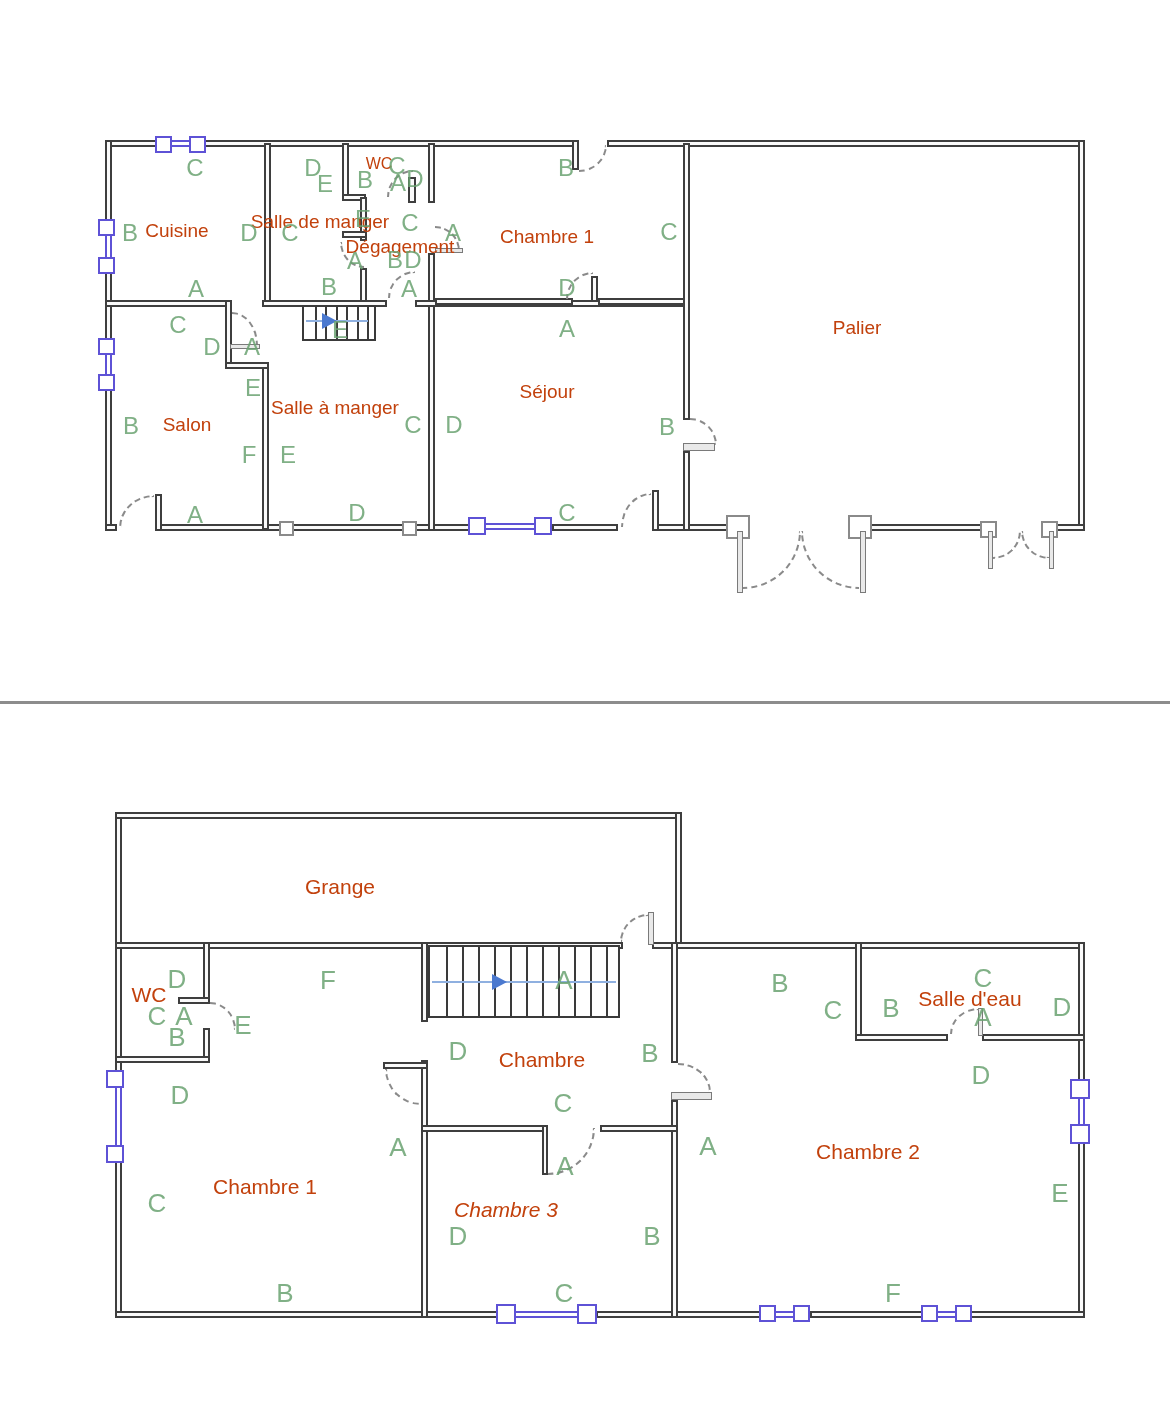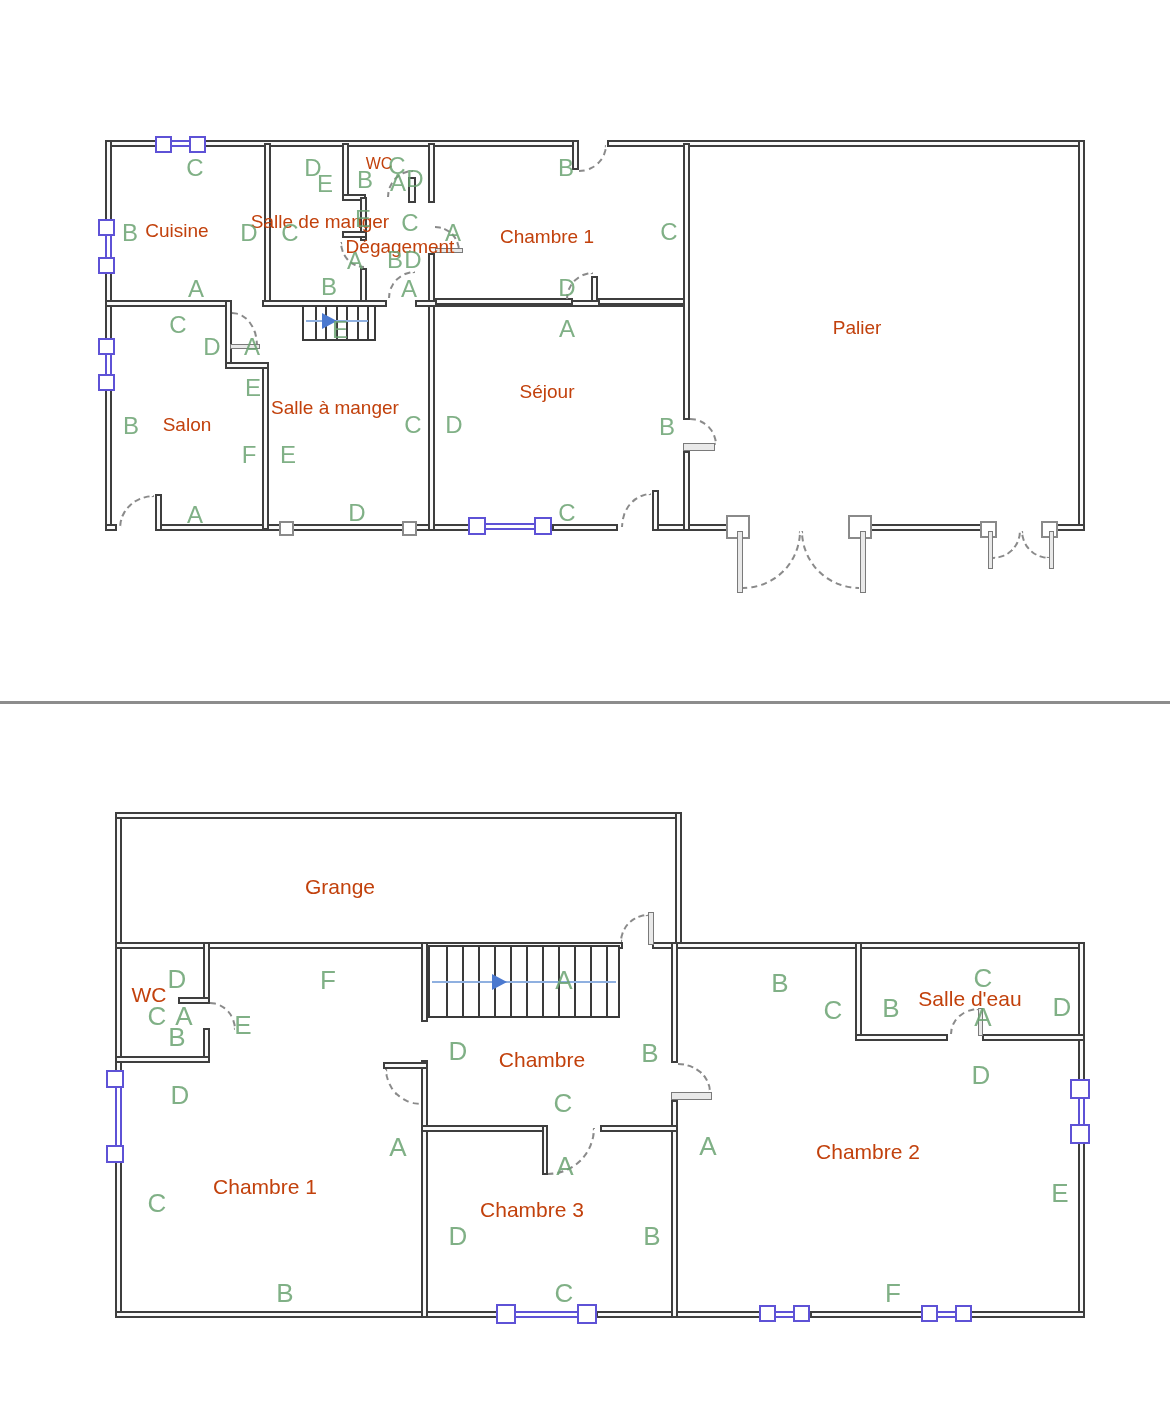--- a/index.html
+++ b/index.html
@@ -237,21 +237,21 @@
     <div class="sq" style="left:759px;top:1305px;width:17px;height:17px"></div>
     <div class="sq" style="left:793px;top:1305px;width:17px;height:17px"></div>
     <div class="wlh" style="left:938px;top:1311px;width:18px"></div>
     <div class="sq" style="left:921px;top:1305px;width:17px;height:17px"></div>
     <div class="sq" style="left:955px;top:1305px;width:17px;height:17px"></div>
   <span class="room" style="left: 340px; top: 887px;">Grange</span>
       <span class="room" style="left: 149px; top: 995px;">WC</span>
       <span class="room" style="left: 542px; top: 1060px;">Chambre</span>
       <span class="room" style="left: 970px; top: 999px;">Salle d'eau</span>
       <span class="room" style="left: 265px; top: 1187px;">Chambre 1</span>
-      <span class="room" style="left: 532px; top: 1210px;">Chambre 3</span>
+      <span class="room" style="left: 506px; top: 1210px; font-style: italic;">Chambre 3</span>
       <span class="room" style="left: 868px; top: 1152px;">Chambre 2</span>
       <span class="letter" style="left: 177px; top: 979px;">D</span>
       <span class="letter" style="left: 157px; top: 1016px;">C</span>
       <span class="letter" style="left: 184px; top: 1016px;">A</span>
       <span class="letter" style="left: 177px; top: 1037px;">B</span>
       <span class="letter" style="left: 243px; top: 1025px;">E</span>
       <span class="letter" style="left: 328px; top: 980px;">F</span>
       <span class="letter" style="left: 180px; top: 1095px;">D</span>
       <span class="letter" style="left: 157px; top: 1203px;">C</span>
       <span class="letter" style="left: 285px; top: 1293px;">B</span>

